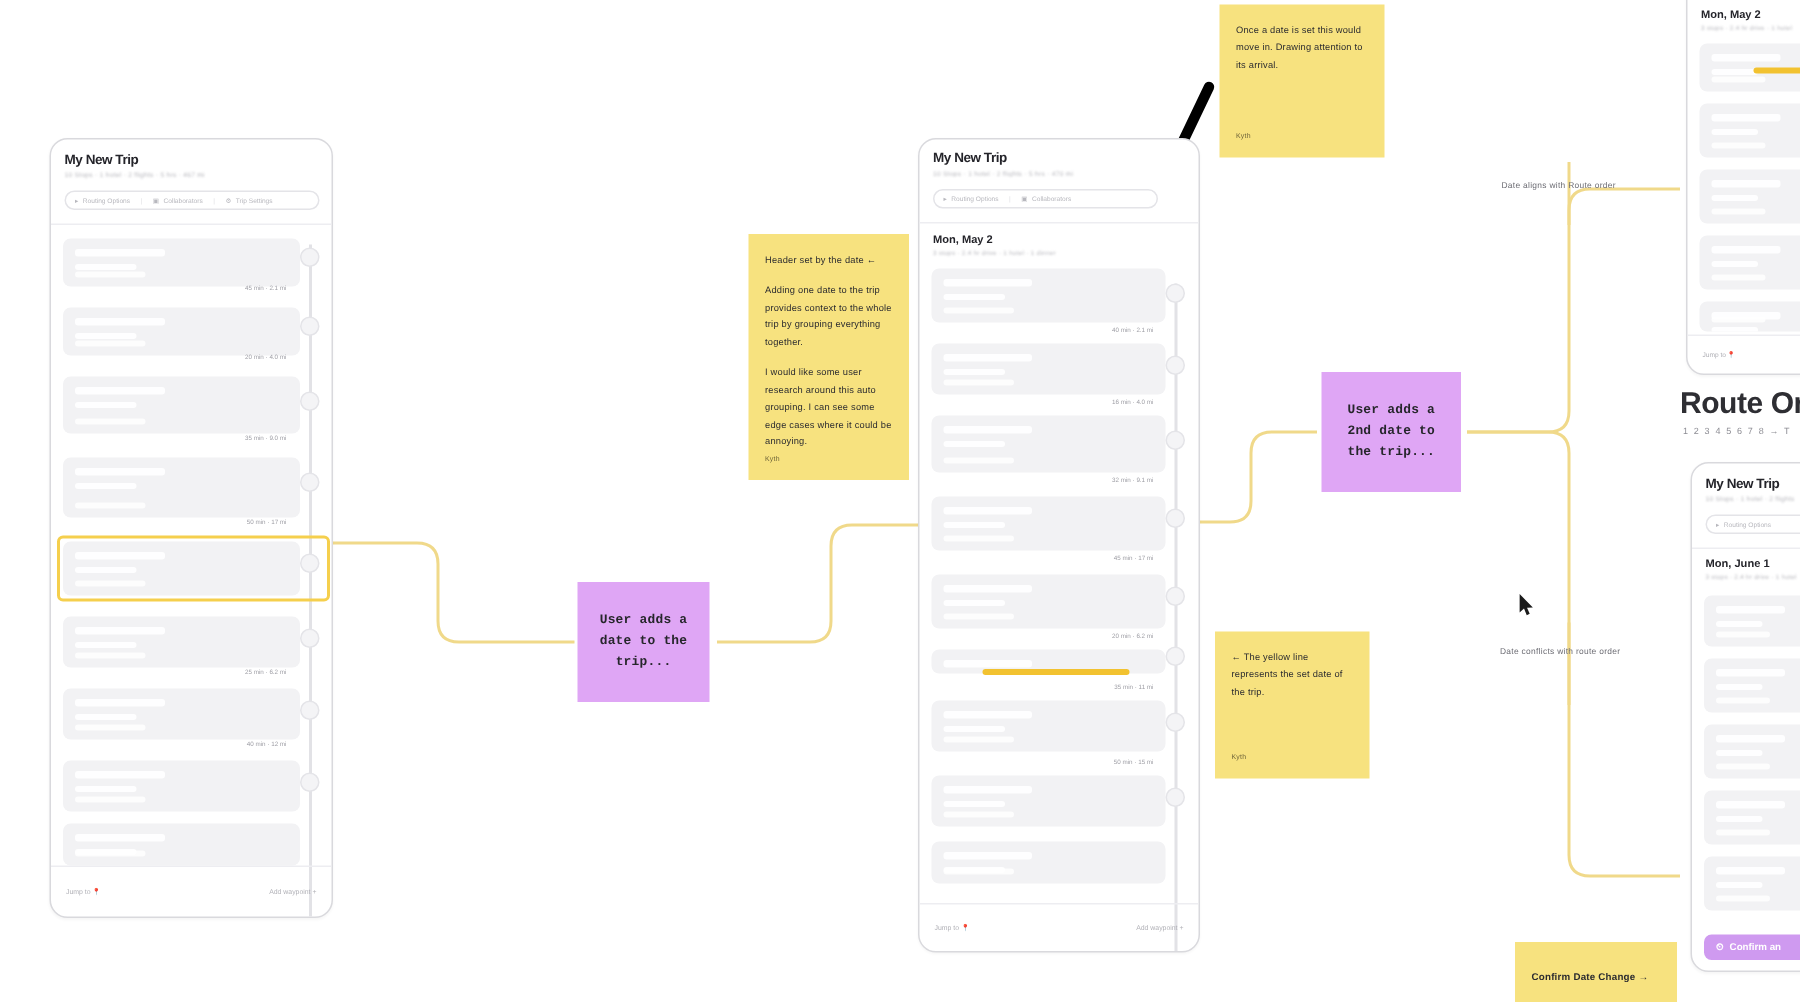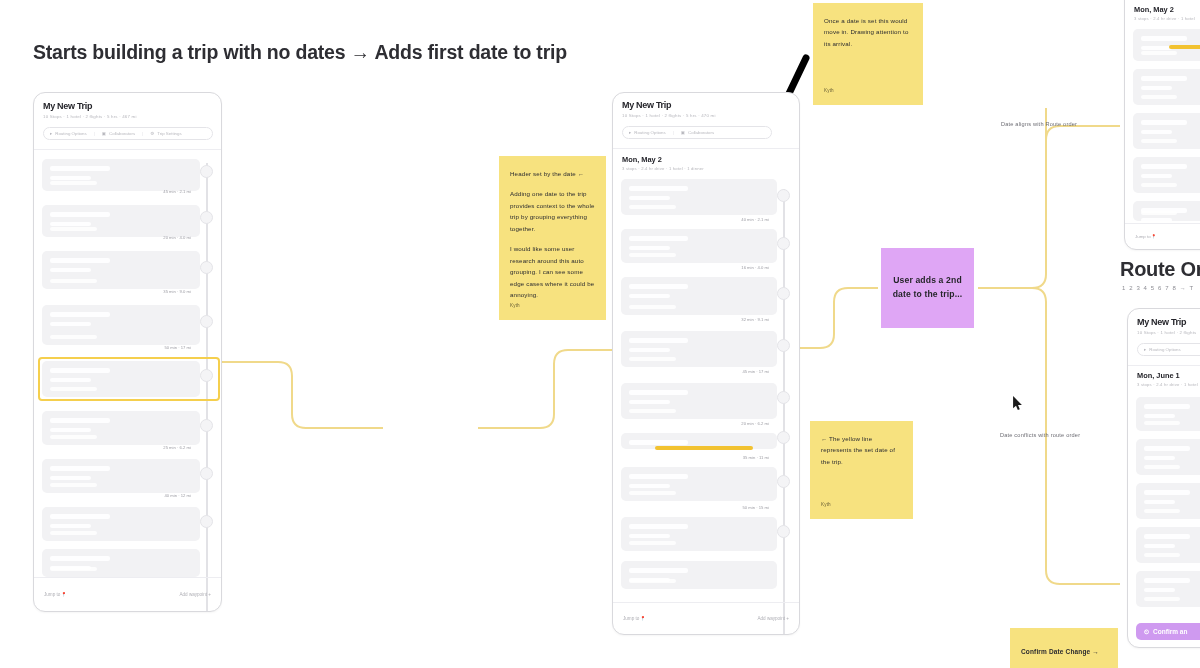--- a/index.html
+++ b/index.html
@@ -90,21 +90,21 @@
   .note {
     position: absolute; padding: 12px 11px;
     font-size: 6.2px; line-height: 1.85; color: #2b2b2f;
     filter: blur(0.42px); letter-spacing: .15px;
   }
   .note.yellow { background: #f7e27f; }
   .note.purple {
     background: #dfa6f5;
     display: flex; align-items: center; justify-content: center;
     text-align: center; font-weight: 700; font-size: 8.6px;
-    line-height: 1.6; filter: blur(0.3px); color: #26262b;
+    line-height: 1.6; filter: blur(0.3px); color: #26262b; font-family: Liberation Mono, monospace;
   }
   .note p + p { margin-top: 9px; }
   .note .sig { position: absolute; left: 11px; bottom: 10px; font-size: 4.6px; color:#6d6338; }
 
   
   .conn { position: absolute; left:0; top:0; width:1200px; height:668px; pointer-events:none; }
 
   .edge-label {
     position: absolute; font-size: 5.6px; color: #6d6d74;
     filter: blur(0.45px); white-space: nowrap; letter-spacing: .2px;
@@ -144,21 +144,20 @@
 
     <path d="M1046 108 L1046 150" fill="none" stroke="#f0d98a" stroke-width="2"></path>
     <path d="M1046 415 L1046 470" fill="none" stroke="#f0d98a" stroke-width="2"></path>
 
     <g>
       <path d="M806 58 L762 150" stroke="#000" stroke-width="7" stroke-linecap="round" fill="none"></path>
       <path d="M757 163 L752 128 L783 146 Z" fill="#000"></path>
     </g>
   </svg>
 
-  <div class="headline">Starts building a trip with no dates → Adds first date to trip</div>
 
   <div class="panel" style="left:33px; top:92px; width:189px; height:520px;">
     <div class="panel-inner">
       <div class="p-title" style="position:absolute;left:9px;top:8px;font-size:9px;">My New Trip</div>
       <div class="p-sub" style="position:absolute;left:9px;top:21px;font-size:4.4px;">10 Stops · 1 hotel · 2 flights · 5 hrs · 467 mi</div>
 
       <div class="p-toolbar" style="position:absolute;left:9px;top:34px;width:170px;height:13px;padding:0 6px;font-size:4.4px;">
         <span class="tb-item">
           <span>▸</span>
           <span>Routing Options</span>
@@ -399,20 +398,23 @@
   <div class="note yellow" style="left:813px; top:3px; width:110px; height:102px;">
     <p>Once a date is set this would move in. Drawing attention to its arrival.</p>
     <span class="sig">Kyth</span>
   </div>
 
   <div class="note yellow" style="left:810px; top:421px; width:103px; height:98px;">
     <p>←  The yellow line represents the set date of the trip.</p>
     <span class="sig">Kyth</span>
   </div>
 
+  <div class="note purple" style="left:385px; top:388px; width:88px; height:80px;">
+    <span>User adds a date to the trip...</span>
+  </div>
 
   <div class="note purple" style="left:881px; top:248px; width:93px; height:80px;">
     <span>User adds a 2nd date to the trip...</span>
   </div>
 
   <div class="note yellow" style="left:1010px; top:628px; width:108px; height:48px; display:flex; align-items:center; font-weight:700; font-size:6.5px;">
     <span>Confirm Date Change →</span>
   </div>
 
   <div class="edge-label" style="left:1001px; top:121px;">Date aligns with Route order</div>

